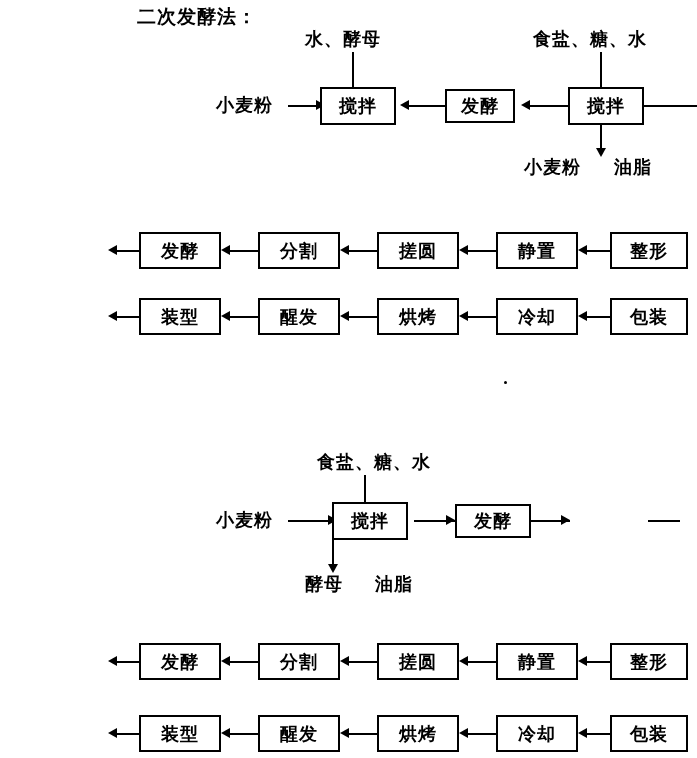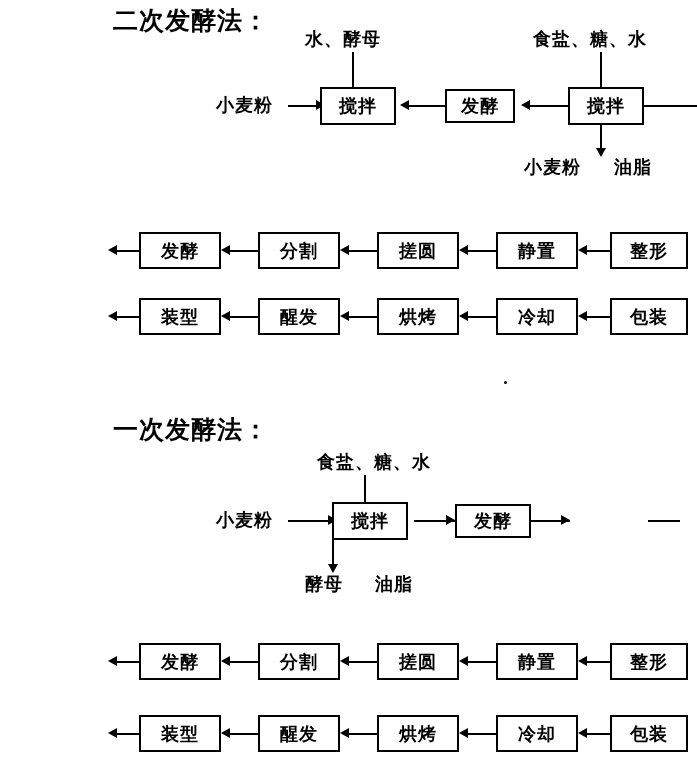--- a/index.html
+++ b/index.html
@@ -16,24 +16,25 @@
     overflow: hidden;
   }
   .canvas {
     position: absolute;
     left: 0; top: 0;
     width: 697px;
     height: 758px;
   }
   .section-title {
     position: absolute;
-    font-size: 25px;
+    font-size: 19px;
     font-weight: 700;
     letter-spacing: 1px;
     white-space: nowrap;
+    margin-left: 24px;
   }
   .box {
     position: absolute;
     border: 2px solid #000;
     background: #fff;
     display: flex;
     align-items: center;
     justify-content: center;
     font-size: 18px;
     font-weight: 700;
@@ -158,21 +159,20 @@
   <div class="arrow-l" style="left:459px; top:311px;"></div>
 
   <div class="box" style="left:496px; top:298px; width:82px; height:37px;">冷却</div>
   <div class="hline" style="left:582px; top:316px; width:28px;"></div>
   <div class="arrow-l" style="left:578px; top:311px;"></div>
 
   <div class="box" style="left:610px; top:298px; width:78px; height:37px;">包装</div>
 
   <div class="dot" style="left:504px; top:381px;"></div>
 
-  <div class="section-title" style="left:113px; top:413px;">一次发酵法：</div>
 
   <div class="label" style="left:317px; top:450px;">食盐、糖、水</div>
 
   <div class="vline" style="left:364px; top:475px; height:33px;"></div>
   <div class="arrow-d" style="left:360px; top:505px;"></div>
 
   <div class="label" style="left:216px; top:508px;">小麦粉</div>
   <div class="hline" style="left:288px; top:520px; width:42px;"></div>
   <div class="arrow-r" style="left:328px; top:515px;"></div>
 

